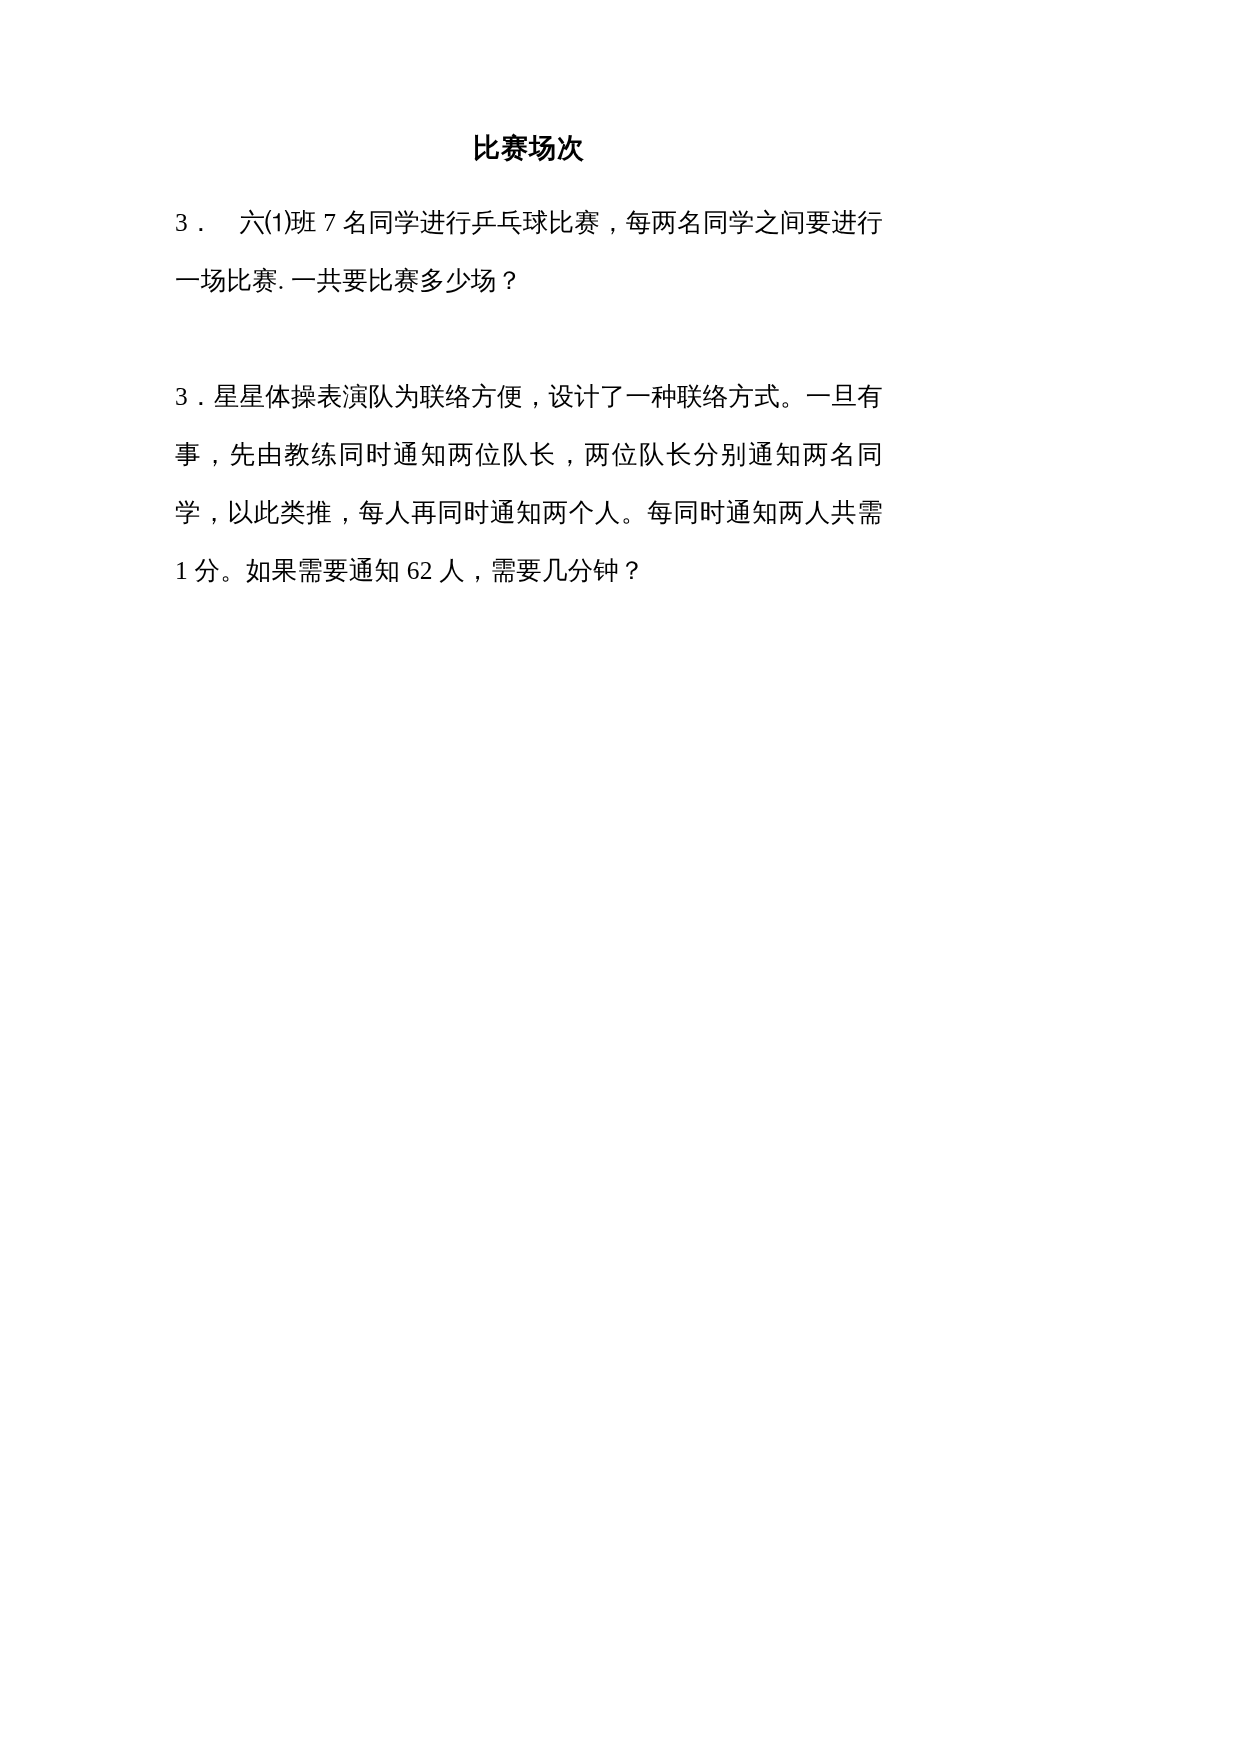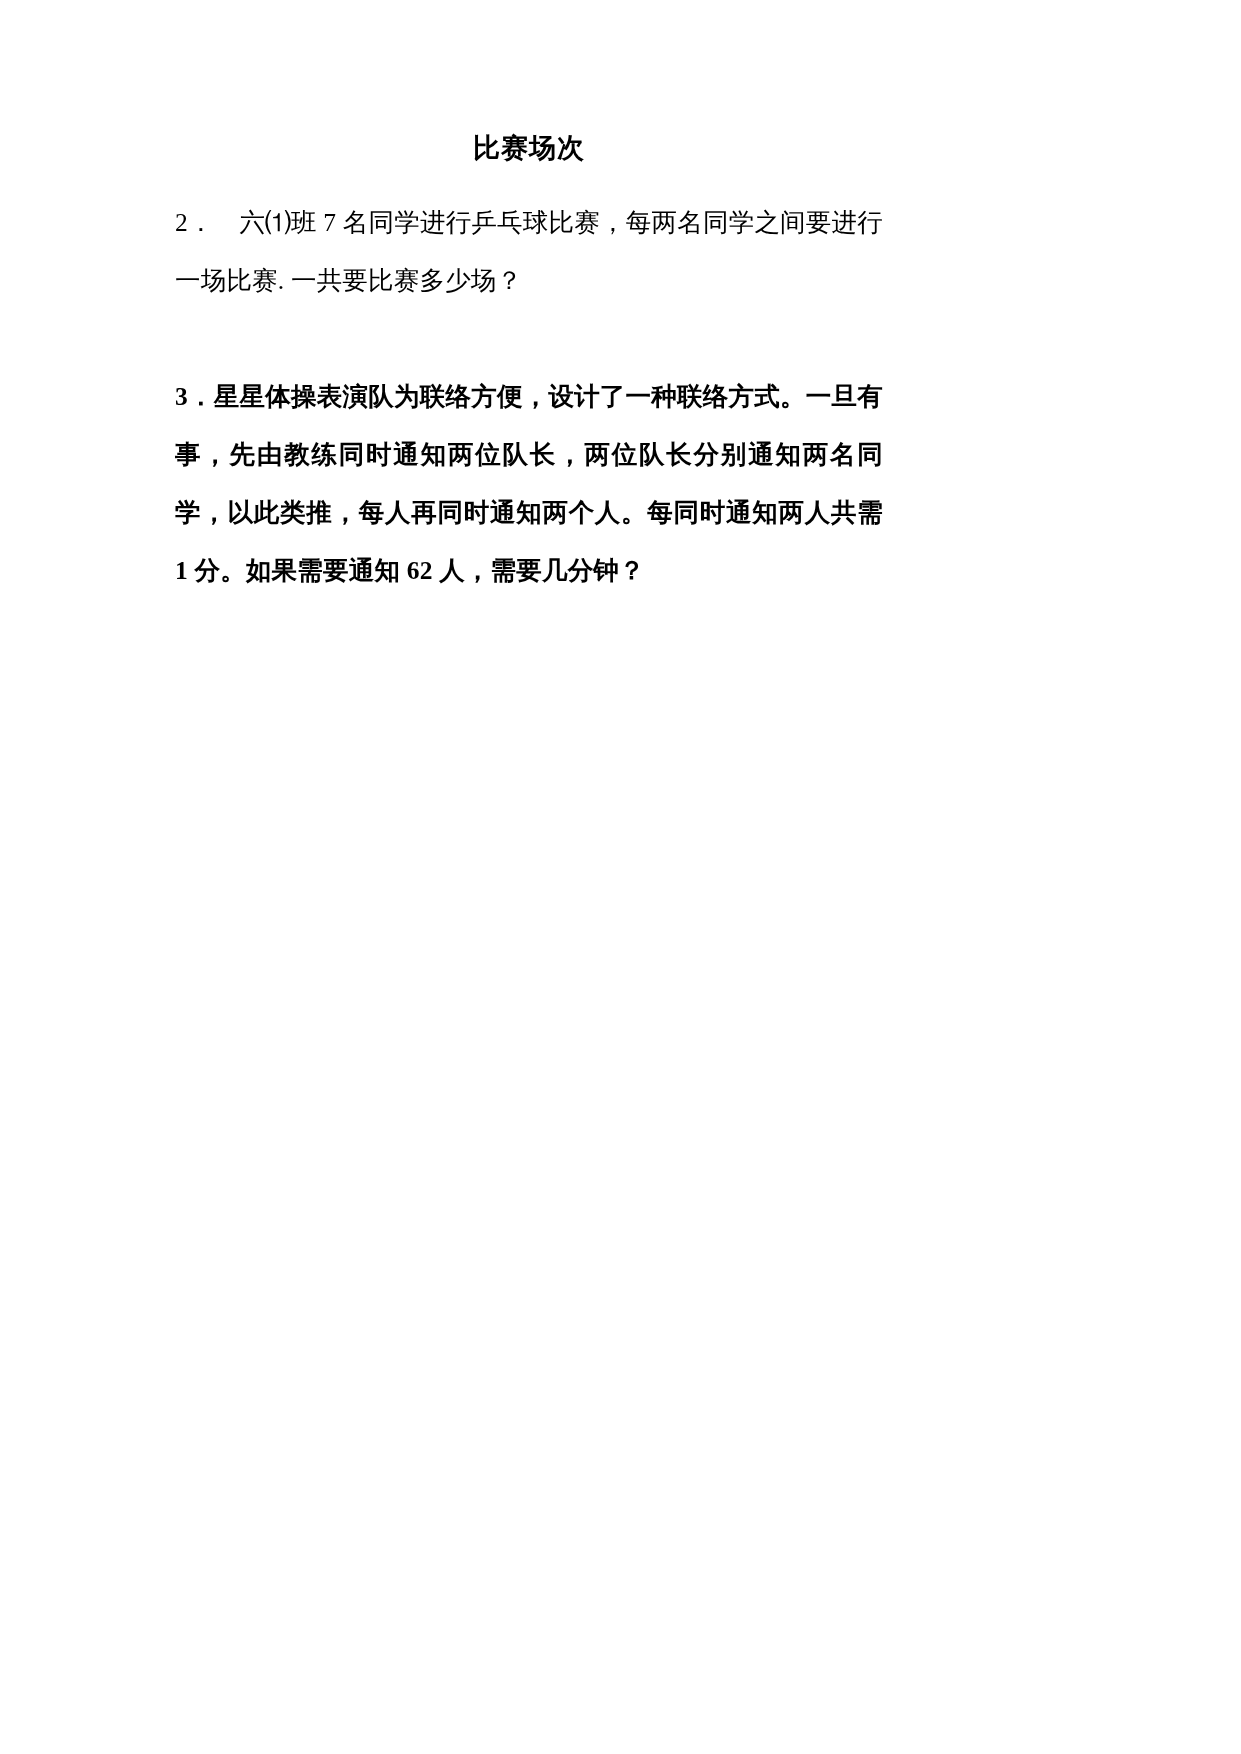--- a/index.html
+++ b/index.html
@@ -35,32 +35,31 @@
     text-align: justify;
     text-justify: inter-ideograph;
     margin: 0 0 58px 0;
     letter-spacing: 0.2px;
   }
   .q-body {
     display: block;
   }
   .q3 {
     text-indent: 0;
-    font-weight: bold;
   }
 </style>
 </head>
 <body>
 
 <div class="page">
 
   <h1 class="doc-title">比赛场次</h1>
 
 
   <p class="question q2">
-    <span class="q-body">2．　六⑴班 7 名同学进行乒乓球比赛，每两名同学之间要进行一场比赛. 一共要比赛多少场？</span>
+    <span class="q-body">3．　六⑴班 7 名同学进行乒乓球比赛，每两名同学之间要进行一场比赛. 一共要比赛多少场？</span>
   </p>
 
   <p class="question q3">
     <span class="q-body">3．星星体操表演队为联络方便，设计了一种联络方式。一旦有事，先由教练同时通知两位队长，两位队长分别通知两名同学，以此类推，每人再同时通知两个人。每同时通知两人共需 1 分。如果需要通知 62 人，需要几分钟？</span>
   </p>
 
 </div>
 
 </body></html>

